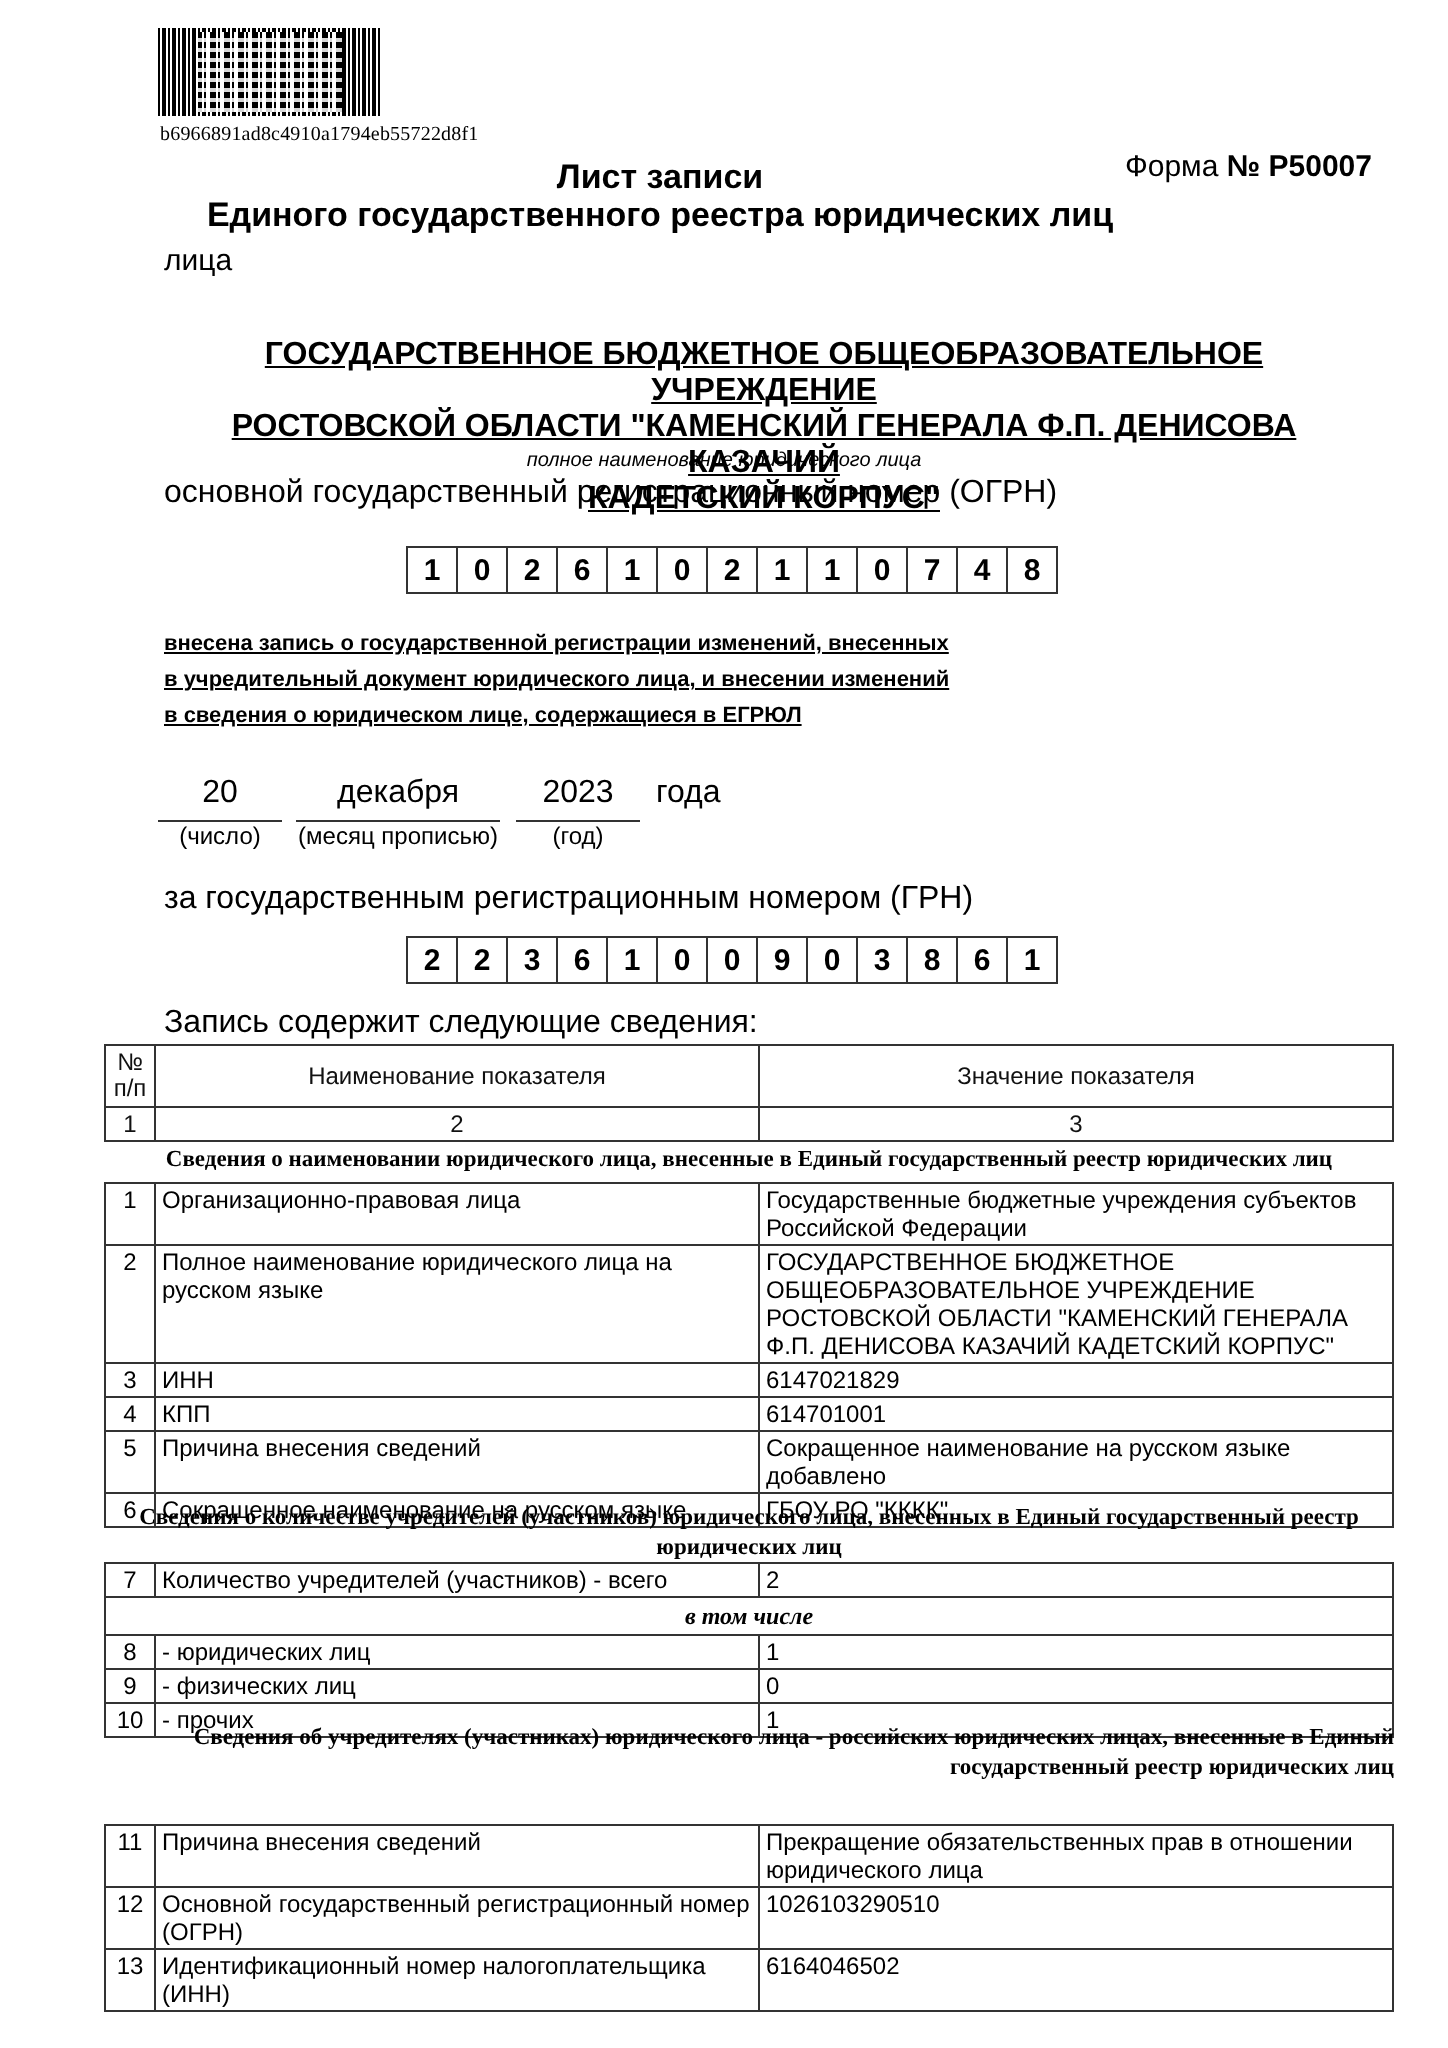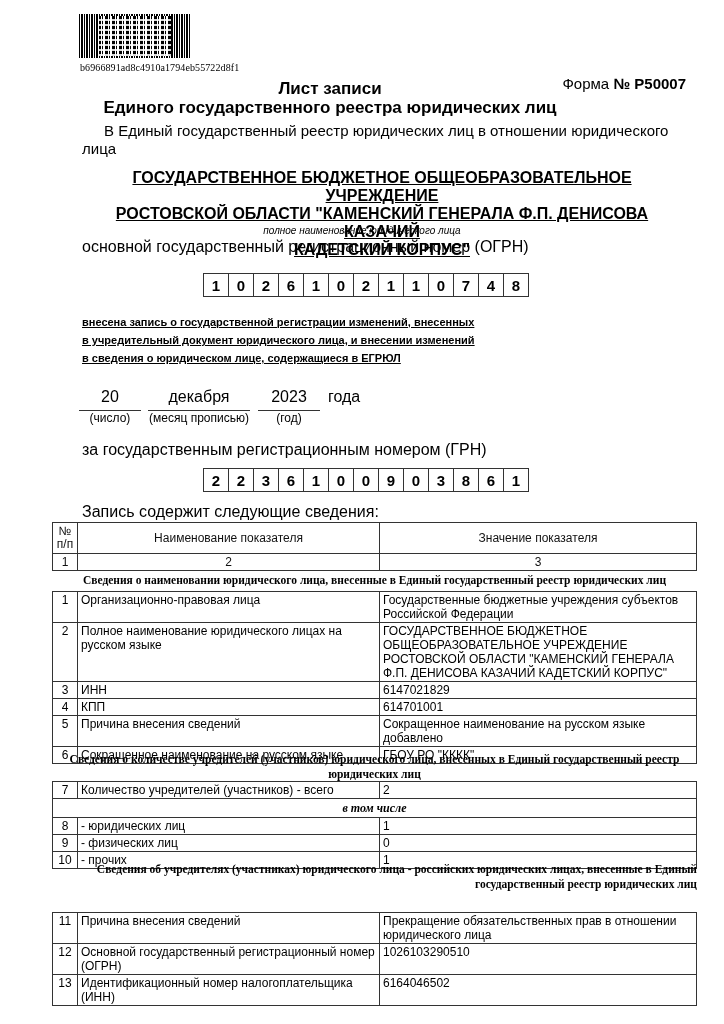--- a/index.html
+++ b/index.html
@@ -45,21 +45,20 @@
 <div class="abs barcode-id">b6966891ad8c4910a1794eb55722d8f1</div>
 <div class="abs form-no">
   <span>Форма</span>
   <b>№ Р50007</b>
 </div>
 
 <div class="abs title" style="top:79px;">Лист записи</div>
 <div class="abs title" style="top:98px;">Единого государственного реестра юридических лиц</div>
 
 <div class="abs intro" style="top:122px;">
-  <div style="text-indent:22px;">В Единый государственный реестр юридических лиц в отношении юридического</div>
   <div>лица</div>
 </div>
 
 <div class="abs org-name" style="top:169px;">
   <div>ГОСУДАРСТВЕННОЕ БЮДЖЕТНОЕ ОБЩЕОБРАЗОВАТЕЛЬНОЕ УЧРЕЖДЕНИЕ</div>
   <div>РОСТОВСКОЙ ОБЛАСТИ "КАМЕНСКИЙ ГЕНЕРАЛА Ф.П. ДЕНИСОВА КАЗАЧИЙ</div>
   <div>КАДЕТСКИЙ КОРПУС"</div>
 </div>
 <div class="abs caption-it" style="top:225px;">полное наименование юридического лица</div>
 
@@ -143,21 +142,21 @@
 <div class="section" style="top:573px;">Сведения о наименовании юридического лица, внесенные в Единый государственный реестр юридических лиц</div>
 <table class="rec" style="top:591px;">
   <tbody>
       <tr>
     <td class="n">1</td>
     <td class="c2">Организационно-правовая лица</td>
     <td>Государственные бюджетные учреждения субъектов Российской Федерации</td>
   </tr>
   <tr>
     <td class="n">2</td>
-    <td class="c2">Полное наименование юридического лицах на русском языке</td>
+    <td class="c2">Полное наименование юридического лица на русском языке</td>
     <td>ГОСУДАРСТВЕННОЕ БЮДЖЕТНОЕ ОБЩЕОБРАЗОВАТЕЛЬНОЕ УЧРЕЖДЕНИЕ РОСТОВСКОЙ ОБЛАСТИ "КАМЕНСКИЙ ГЕНЕРАЛА Ф.П. ДЕНИСОВА КАЗАЧИЙ КАДЕТСКИЙ КОРПУС"</td>
   </tr>
   <tr>
     <td class="n">3</td>
     <td class="c2">ИНН</td>
     <td>6147021829</td>
   </tr>
   <tr>
     <td class="n">4</td>
     <td class="c2">КПП</td>

